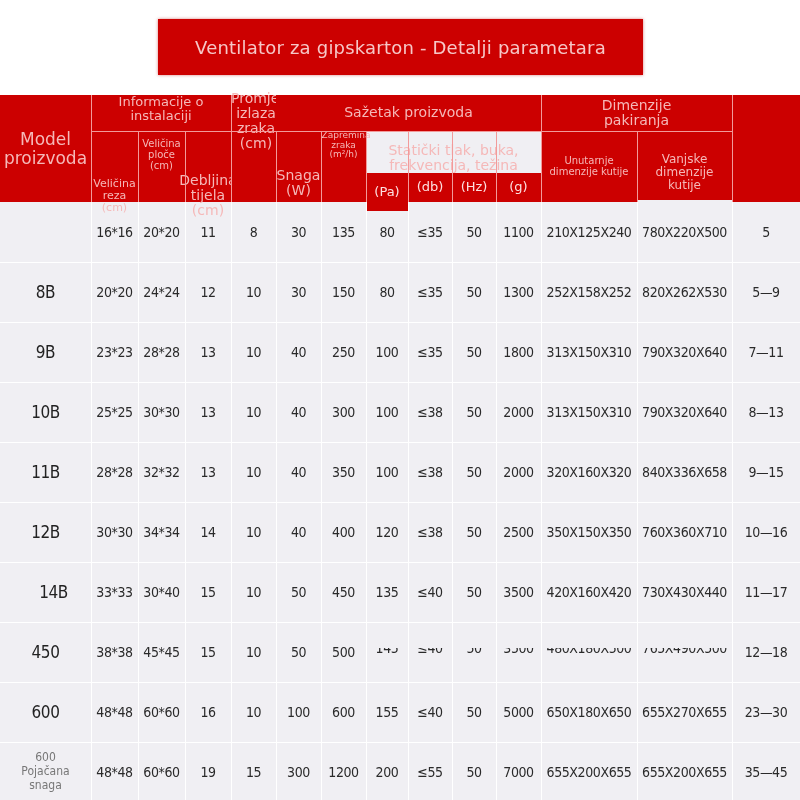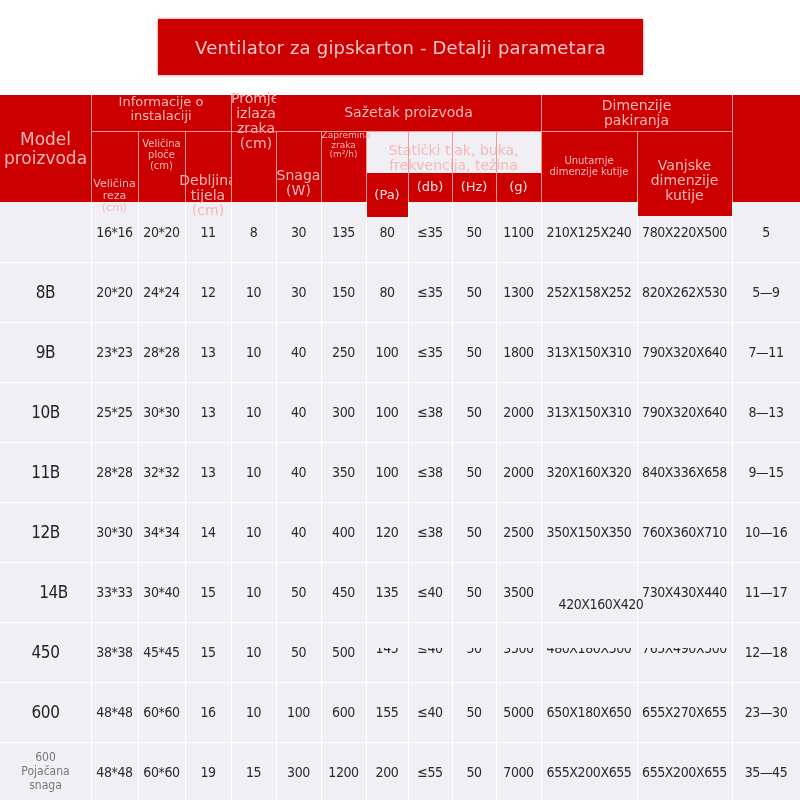--- a/index.html
+++ b/index.html
@@ -75,39 +75,39 @@
   </div>
   <div class="hdr" style="left:276px;top:36px;width:45px;height:71px;font-size:14px;align-items:flex-end;padding-bottom:4px;">
     <span style="width:44px;">Snaga (W)</span>
   </div>
   <div class="hdr" style="left:321px;top:36px;width:45px;height:71px;font-size:9px;align-items:flex-start;padding-top:0;">
     <span style="width:44px;">Zapremina zraka (m²/h)</span>
   </div>
   <div class="hdr" style="left:366px;top:36px;width:175px;height:42px;font-size:14px;background:transparent;align-items:flex-end;">
     <span style="width:150px;">Statički tlak, buka, frekvencija, težina</span>
   </div>
-  <div class="hdr" style="left:366px;top:78px;width:42px;height:44px;font-size:13px;color:#fde0e0;">
+  <div class="hdr" style="left:366px;top:78px;width:42px;height:38px;font-size:13px;color:#fde0e0;">
     <span>(Pa)</span>
   </div>
   <div class="hdr" style="left:408px;top:78px;width:44px;height:29px;font-size:13px;color:#fde0e0;">
     <span>(db)</span>
   </div>
   <div class="hdr" style="left:452px;top:78px;width:44px;height:29px;font-size:13px;color:#fde0e0;">
     <span>(Hz)</span>
   </div>
   <div class="hdr" style="left:496px;top:78px;width:45px;height:29px;font-size:13px;color:#fde0e0;">
     <span>(g)</span>
   </div>
   <div class="hdr" style="left:541px;top:0;width:191px;height:36px;font-size:14px;">
     <span style="width:90px;">Dimenzije pakiranja</span>
   </div>
   <div class="hdr" style="left:541px;top:36px;width:96px;height:71px;font-size:10px;">
     <span style="width:94px;">Unutarnje dimenzije kutije</span>
   </div>
-  <div class="hdr" style="left:637px;top:36px;width:95px;height:85px;font-size:14px;padding-top:14px;">
+  <div class="hdr" style="left:637px;top:36px;width:95px;height:69px;font-size:12px;padding-top:14px;">
     <span style="width:94px;">Vanjske dimenzije kutije</span>
   </div>
   <div class="hdr" style="left:732px;top:0;width:68px;height:107px;font-size:13px;">
     <span></span>
   </div>
   <div class="hdr" style="left:366px;top:36px;width:175px;height:42px;z-index:-1;"></div>
 
   <div class="vline" style="left:91px;top:0;height:107px;"></div>
   <div class="vline" style="left:138px;top:36px;height:71px;"></div>
   <div class="vline" style="left:185px;top:36px;height:71px;"></div>
@@ -253,21 +253,21 @@
     <div class="cell" style="left:91px;width:47px;">33*33</div>
     <div class="cell" style="left:138px;width:47px;">30*40</div>
     <div class="cell" style="left:185px;width:46px;">15</div>
     <div class="cell" style="left:231px;width:45px;">10</div>
     <div class="cell" style="left:276px;width:45px;">50</div>
     <div class="cell" style="left:321px;width:45px;">450</div>
     <div class="cell" style="left:366px;width:42px;">135</div>
     <div class="cell" style="left:408px;width:44px;">≤40</div>
     <div class="cell" style="left:452px;width:44px;">50</div>
     <div class="cell" style="left:496px;width:45px;">3500</div>
-    <div class="cell" style="left:553px;width:96px;margin-top:12px;">420X160X420</div>
+    <div class="cell" style="left:541px;width:96px;">420X160X420</div>
     <div class="cell" style="left:637px;width:95px;">730X430X440</div>
     <div class="cell" style="left:732px;width:68px;">11—17</div>
   </div>
 
   <div class="row" style="top:527px;">
     <div class="cell model" style="left:0;width:91px;">450</div>
     <div class="cell" style="left:91px;width:47px;">38*38</div>
     <div class="cell" style="left:138px;width:47px;">45*45</div>
     <div class="cell" style="left:185px;width:46px;">15</div>
     <div class="cell" style="left:231px;width:45px;">10</div>

